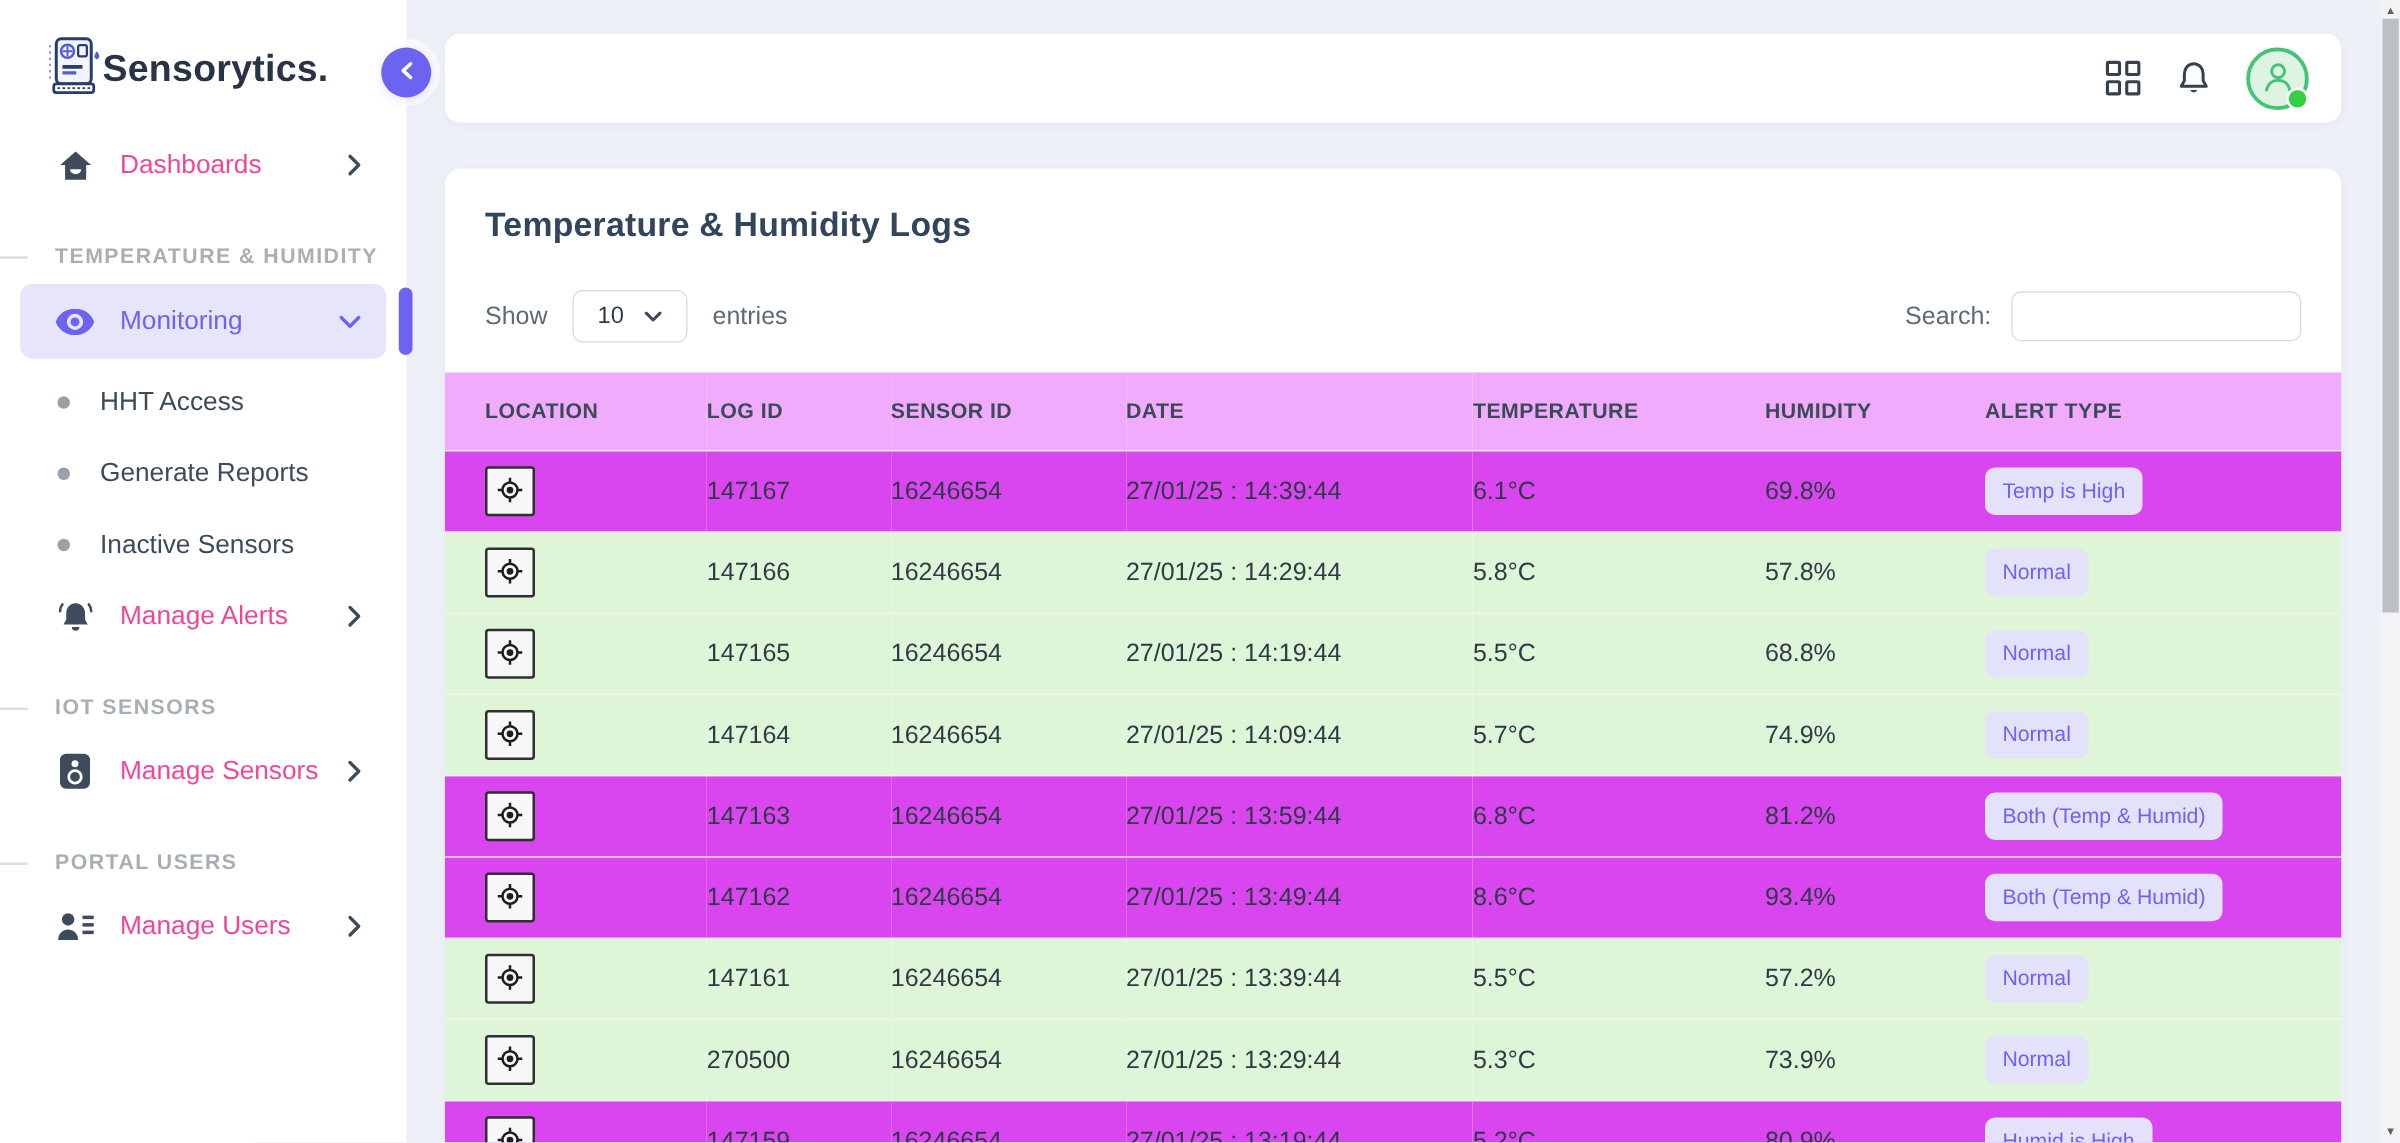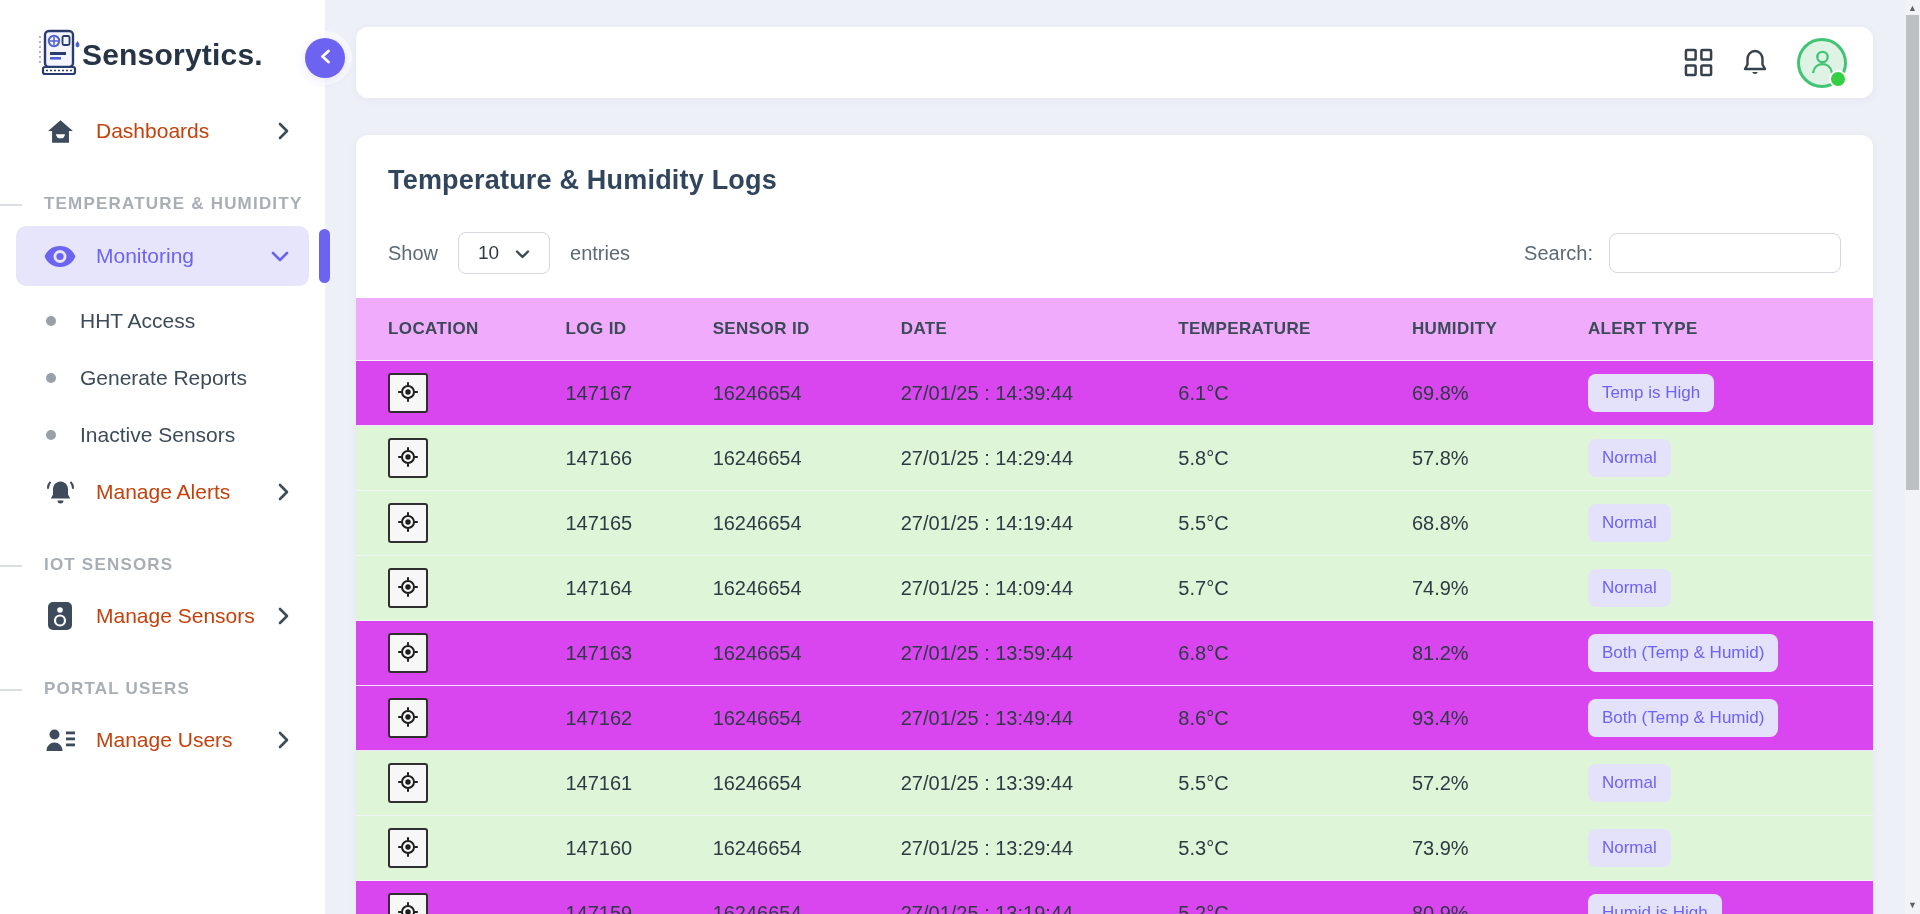--- a/index.html
+++ b/index.html
@@ -5,21 +5,21 @@
   html,body{margin:0;padding:0;background:#eef0f8;}
   .app{position:relative;width:1920px;height:914px;background:#eef0f8;overflow:hidden;
        font-family:"Liberation Sans","DejaVu Sans",sans-serif;color:#2e3a44;}
 
   
   .sidebar{position:absolute;left:0;top:0;width:325px;height:914px;background:#fff;z-index:2;}
   .logo-row{display:flex;align-items:center;padding:28px 0 0 36px;}
   .brand{font-size:30px;font-weight:bold;color:#263445;letter-spacing:.2px;}
   .nav{margin-top:20px;}
   .nav-link{position:relative;display:flex;align-items:center;height:58px;padding:0 36px 0 44px;
-            color:#c2410c;font-size:21px;cursor:pointer;}
+            color:#ec4899;font-size:21px;cursor:pointer;}
   .nav-link .icn{width:32px;display:flex;justify-content:center;margin-right:20px;}
   .nav-link .chev{margin-left:auto;display:flex;color:#3c4b59;}
   .nav-link.active{margin:10px 16px 6px 16px;background:#e7e5fc;border-radius:10px;color:#6d63f1;
                    padding:0 20px 0 28px;height:60px;}
   .nav-link.active .chev{color:#6d63f1;}
   .nav-link.active::after{content:"";position:absolute;right:-21px;top:3px;bottom:3px;width:11px;
                    border-radius:6px;background:#6d63f1;}
   .section-label{position:relative;margin:34px 0 12px 44px;font-size:17px;letter-spacing:1.2px;
                  color:#a8aeb6;font-weight:bold;}
   .section-label::before{content:"";position:absolute;left:-44px;top:50%;width:22px;height:2px;background:#dadde2;}
@@ -444,21 +444,21 @@
                         <circle cx="11" cy="11" r="6"></circle>
                         <line x1="11" y1="1.2" x2="11" y2="4.6"></line>
                         <line x1="11" y1="17.4" x2="11" y2="20.8"></line>
                         <line x1="1.2" y1="11" x2="4.6" y2="11"></line>
                         <line x1="17.4" y1="11" x2="20.8" y2="11"></line>
                       </g>
                       <circle cx="11" cy="11" r="2.7" fill="#1d1d1d"></circle>
                     </svg></span>
                 </button>
               </td>
-              <td class="c2">147160</td>
+              <td class="c2">270500</td>
               <td class="c3">16246654</td>
               <td class="c4">27/01/25 : 13:29:44</td>
               <td class="c5">5.3°C</td>
               <td class="c6">73.9%</td>
               <td class="c7"><span class="badge">Normal</span></td>
             </tr>
             <tr class="alert">
               <td class="c1">
                 <button class="loc-btn">
                   <span><svg width="22" height="22" viewBox="0 0 22 22">

